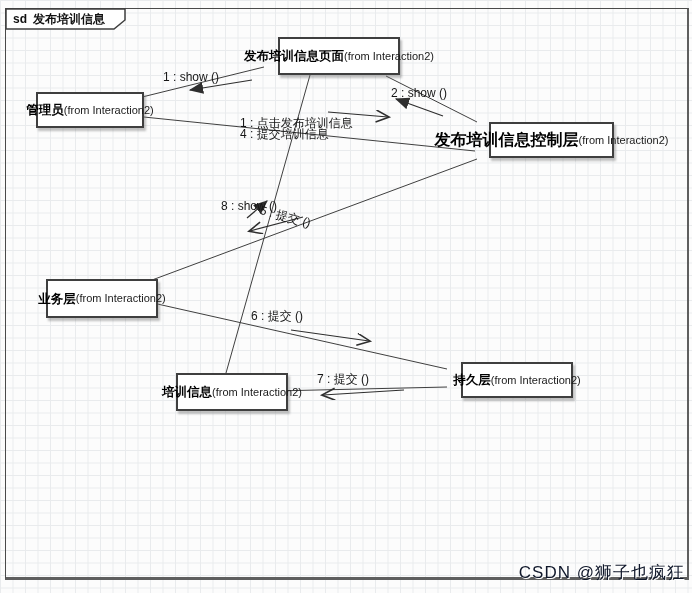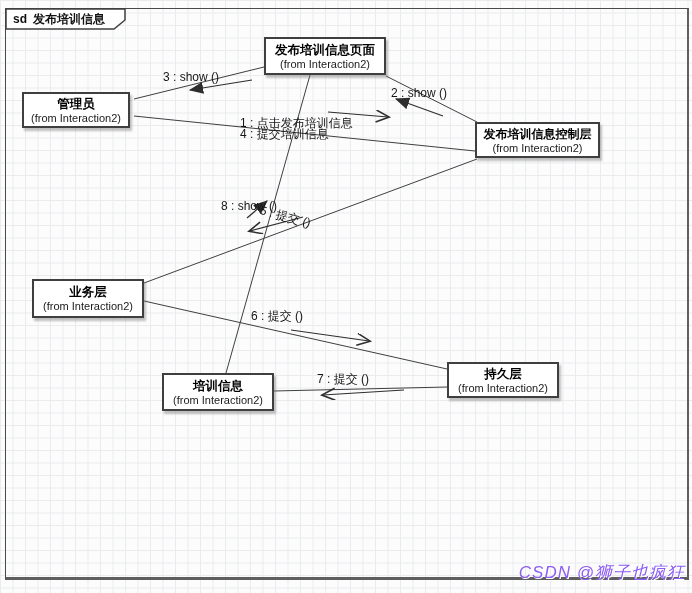--- a/index.html
+++ b/index.html
@@ -20,31 +20,31 @@
   }
   .svg-layer{position:absolute;left:0;top:0;width:692px;height:593px;z-index:2;pointer-events:none;}
   .tab-text{
     position:absolute;left:13px;top:11px;z-index:3;font-size:12px;color:#111;
   }
   .tab-text .kw{font-weight:bold;margin-right:6px;}
   .tab-text .ttl{font-weight:bold;text-align:right;}
   .node{
     position:absolute;z-index:3;background:#fff;border:2px solid #3f3f3f;
     box-shadow:2px 3px 2px rgba(120,120,120,.45);
-    display:flex;flex-direction:column;align-items:center;justify-content:center;
-    text-align:center;box-sizing:border-box;
+    display:flex;flex-direction:row;align-items:center;justify-content:center;
+    text-align:center;box-sizing:border-box;margin-left:14px;
   }
   .node .t{font-weight:bold;font-size:12.5px;color:#000;line-height:16px;white-space:nowrap;}
   .node .s{font-size:11px;color:#1a1a1a;line-height:13px;white-space:nowrap;}
   .msg{
     position:absolute;z-index:3;font-size:12px;color:#161616;white-space:nowrap;line-height:14px;
   }
   .watermark{
-    position:absolute;z-index:4;right:7px;top:561px;font-size:17px;color:#8b5cf6;
-    text-shadow:1px 1px 0 #ffffff;letter-spacing:1px;font-style:italic;
+    position:absolute;z-index:4;right:7px;top:561px;font-size:17px;color:#0f172a;
+    text-shadow:1px 1px 0 #ffffff;letter-spacing:1px;
   }
 </style>
 </head>
 <body>
 
 <div class="frame"></div>
 
 <svg class="svg-layer" width="692" height="593" viewBox="0 0 692 593">
   <defs>
     <marker id="mSolid" markerWidth="14" markerHeight="12" refX="11" refY="5" orient="auto">
@@ -82,41 +82,41 @@
   <div class="t">发布培训信息页面</div>
   <div class="s">(from Interaction2)</div>
 </div>
 
 <div class="node" style="left:22px;top:92px;width:108px;height:36px;">
   <div class="t">管理员</div>
   <div class="s">(from Interaction2)</div>
 </div>
 
 <div class="node" style="left:475px;top:122px;width:125px;height:36px;">
-  <div class="t" style="font-size:12px;">发布培训信息控制层</div>
+  <div class="t" style="font-size:16px;">发布培训信息控制层</div>
   <div class="s">(from Interaction2)</div>
 </div>
 
 <div class="node" style="left:32px;top:279px;width:112px;height:39px;">
   <div class="t">业务层</div>
   <div class="s">(from Interaction2)</div>
 </div>
 
 <div class="node" style="left:162px;top:373px;width:112px;height:38px;">
   <div class="t">培训信息</div>
   <div class="s">(from Interaction2)</div>
 </div>
 
 <div class="node" style="left:447px;top:362px;width:112px;height:36px;">
   <div class="t">持久层</div>
   <div class="s">(from Interaction2)</div>
 </div>
 
 <div class="msg" style="left:240px;top:94px;margin-top:22px;">1 : 点击发布培训信息</div>
 <div class="msg" style="left:391px;top:86px;">2 : show ()</div>
-<div class="msg" style="left:163px;top:70px;">3 : show ()</div>
+<div class="msg" style="left:163px;top:70px;">1 : show ()</div>
 <div class="msg" style="left:240px;top:127px;">4 : 提交培训信息</div>
 <div class="msg" style="left:262px;top:203px;transform:rotate(15deg);transform-origin:left top;">5 : 提交 ()</div>
 <div class="msg" style="left:251px;top:309px;">6 : 提交 ()</div>
 <div class="msg" style="left:317px;top:372px;">7 : 提交 ()</div>
 <div class="msg" style="left:221px;top:199px;">8 : show ()</div>
 
 <div class="watermark">CSDN @狮子也疯狂</div>
 
 </body></html>

